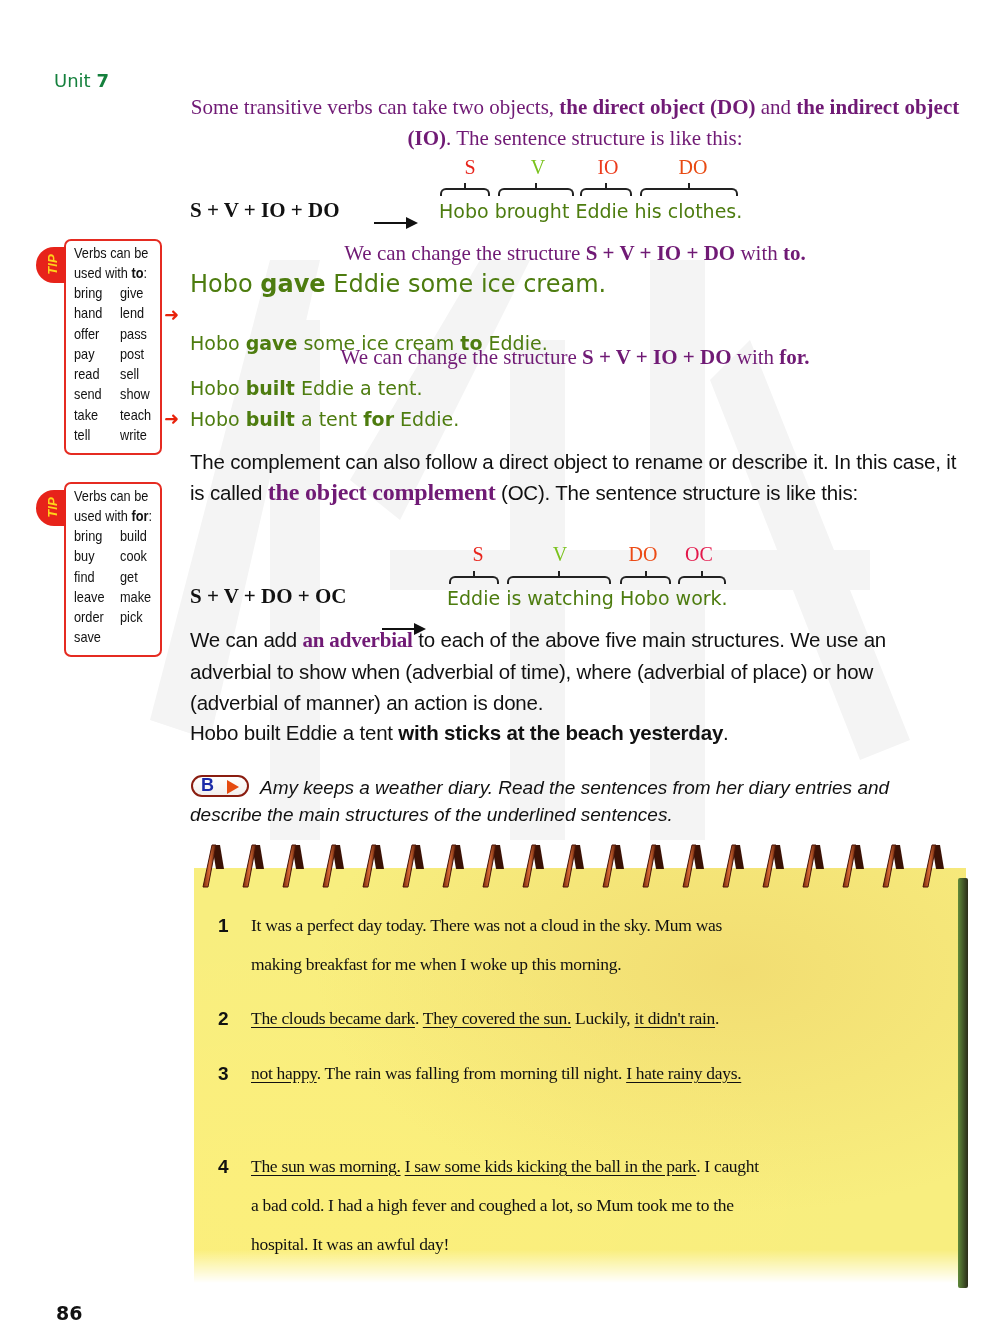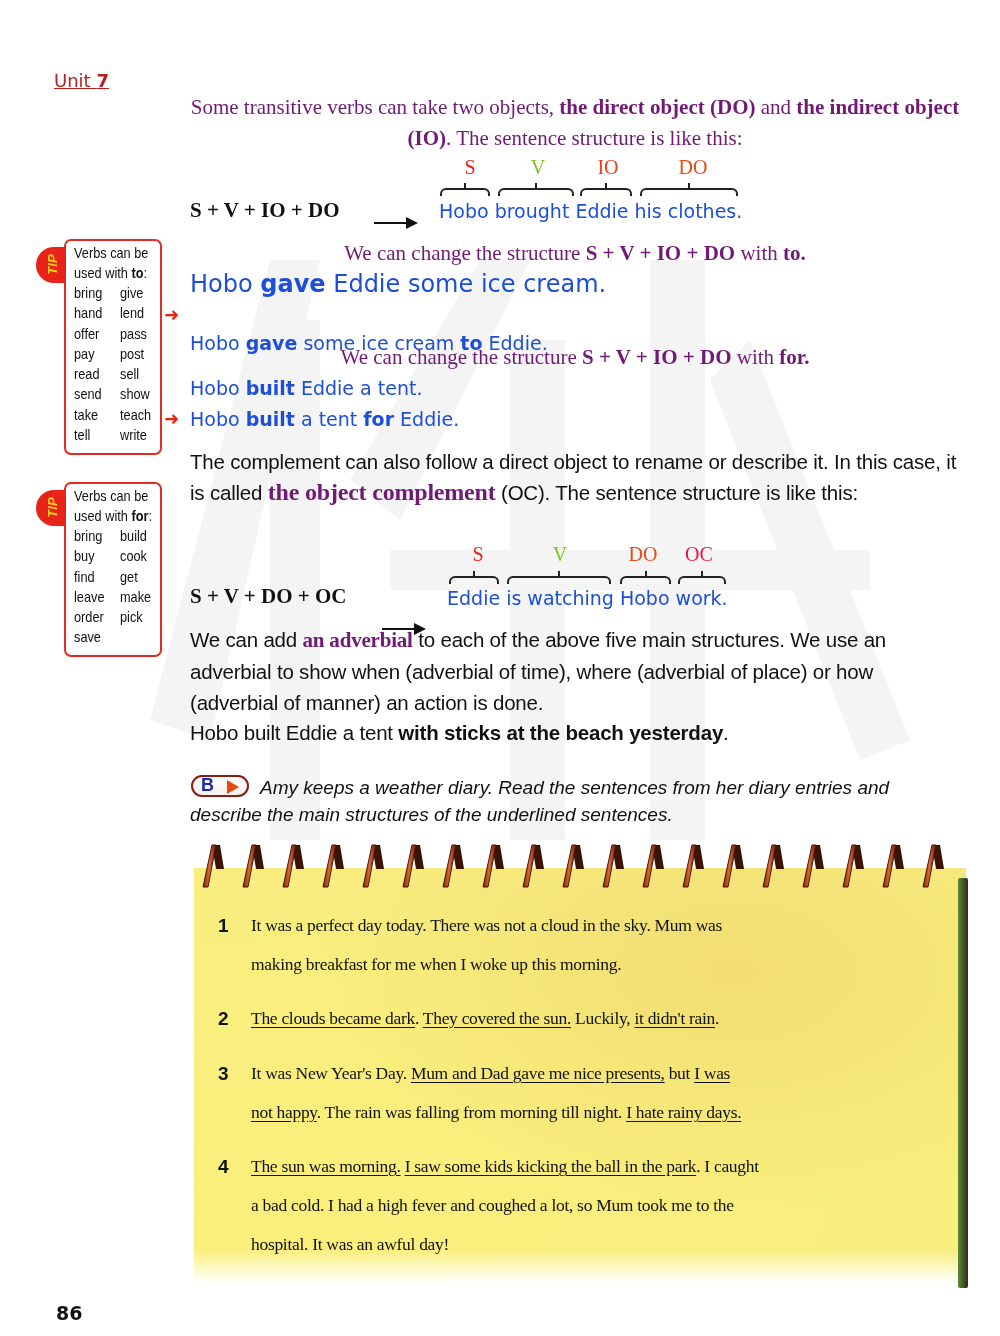--- a/index.html
+++ b/index.html
@@ -1,24 +1,24 @@
 <!DOCTYPE html>
 <html><head>
 <meta charset="utf-8">
 <style>
   * { margin:0; padding:0; box-sizing:border-box; }
   html, body { width:1000px; height:1336px; background:#ffffff; overflow:hidden; }
   body { position:relative; font-family:"DejaVu Sans", sans-serif; color:#111; }
 
   .abs { position:absolute; }
-  .unit { left:54px; top:70px; font-family:"DejaVu Sans", sans-serif; font-size:18px; color:#b91c1c;text-decoration:underline; }
+  .unit { left:54px; top:70px; font-family:"DejaVu Sans", sans-serif; font-size:18px; color:#15803d; }
   .unit b { font-weight:bold; }
 
   .serif { font-family:"Liberation Serif", "DejaVu Serif", serif; font-size:21px; line-height:31px; color:#701a75;text-align:center; }
-  .sans { font-family:"DejaVu Sans", sans-serif; font-size:18px; line-height:31px; color:#1d4ed8; }
+  .sans { font-family:"DejaVu Sans", sans-serif; font-size:18px; line-height:31px; color:#4d7c0f; }
   .cond { font-family:"Liberation Sans", sans-serif; font-size:20.5px; line-height:31px; color:#111; letter-spacing:-0.2px; }
 
   .para1 { left:190px; top:92px; width:770px; }
   .formula { font-family:"Liberation Serif", serif; font-weight:bold; font-size:21px; }
   .arrow-right { display:inline-block; position:relative; width:42px; height:2px; background:#111; vertical-align:middle; margin:0 0 0 0; }
   .arrow-right::after { content:""; position:absolute; right:-2px; top:-5px; border-left:12px solid #111; border-top:6px solid transparent; border-bottom:6px solid transparent; }
 
   .annot { position:absolute; font-family:"Liberation Serif", serif; font-size:20px; text-align:center; }
   .brace { position:absolute; height:8px; border-top:2px solid #222; border-left:2px solid #222; border-right:2px solid #222; border-radius:6px 6px 0 0; }
   .brace::after { content:""; position:absolute; left:50%; top:-7px; width:2px; height:6px; background:#222; transform:translateX(-50%); }
@@ -339,21 +339,20 @@
 <div class="entry" style="top:999px;">
   <span class="num">2</span>
   <div class="txt">
     <u>The clouds became dark</u><span>. </span><u>They covered the sun.</u><span> Luckily, </span><u>it didn't rain</u><span>.</span>
   </div>
 </div>
 
 <div class="entry" style="top:1054px;">
   <span class="num">3</span>
   <div class="txt">
-    <div><span>It was New Year's Day. </span><u>Mum and Dad gave me nice presents,</u><span> but </span><u>I was</u></div>
     <div><u>not happy</u><span>. The rain was falling from morning till night. </span><u>I hate rainy days.</u></div>
   </div>
 </div>
 
 <div class="entry" style="top:1147px;">
   <span class="num">4</span>
   <div class="txt">
     <div><u>The sun was morning.</u><span> </span><u>I saw some kids kicking the ball in the park</u><span>. I caught</span></div>
     <div>a bad cold. I had a high fever and coughed a lot, so Mum took me to the</div>
     <div>hospital. It was an awful day!</div>

